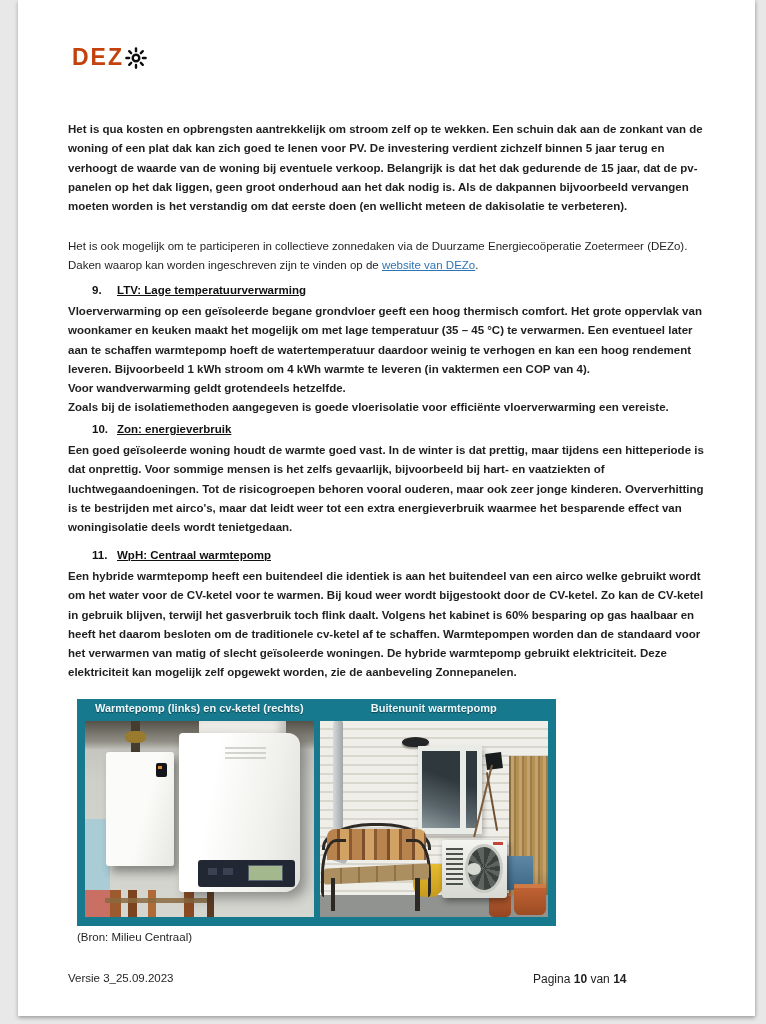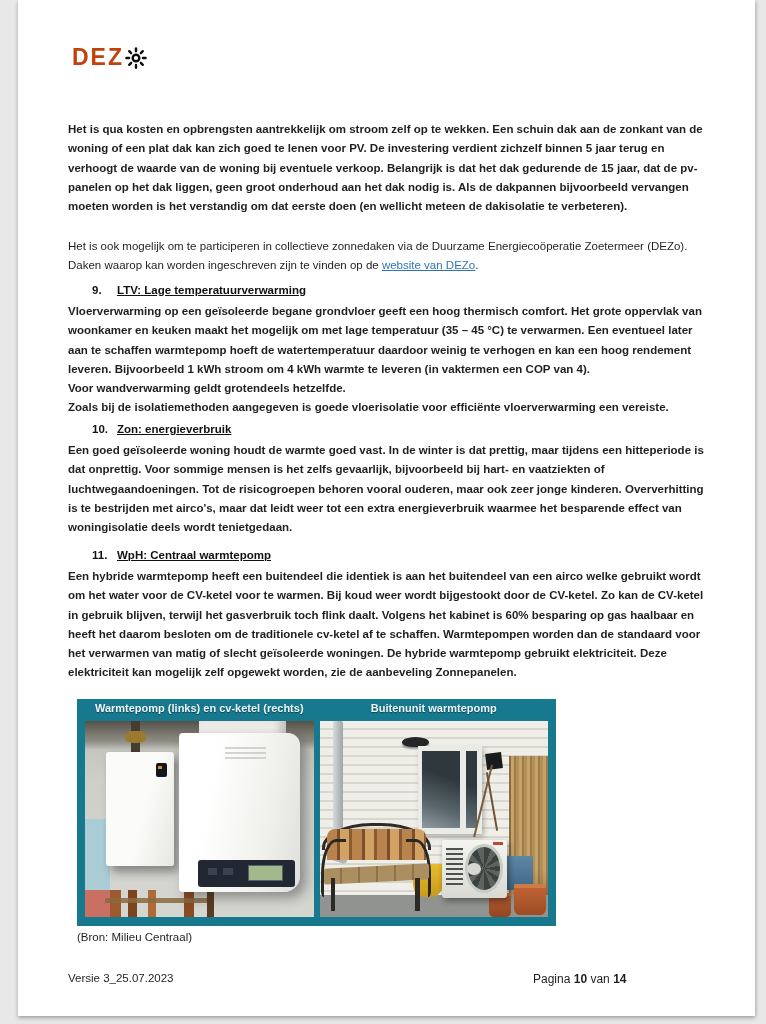--- a/index.html
+++ b/index.html
@@ -229,21 +229,21 @@
         <div class="ab out-bench-armR"></div>
         <div class="ab out-bench-seat"></div>
         <div class="ab out-bench-leg1"></div>
         <div class="ab out-bench-leg2"></div>
       </div>
     </div>
   </div>
 
   <div class="bron">(Bron: Milieu Centraal)</div>
 
-  <div class="footer-left">Versie 3_25.07.2023</div>
+  <div class="footer-left">Versie 3_25.09.2023</div>
   <div class="footer-right">
     <span>Pagina</span>
     <b>10</b>
     <span>van</span>
     <b>14</b>
   </div>
 
 </div>
 
 </body></html>

